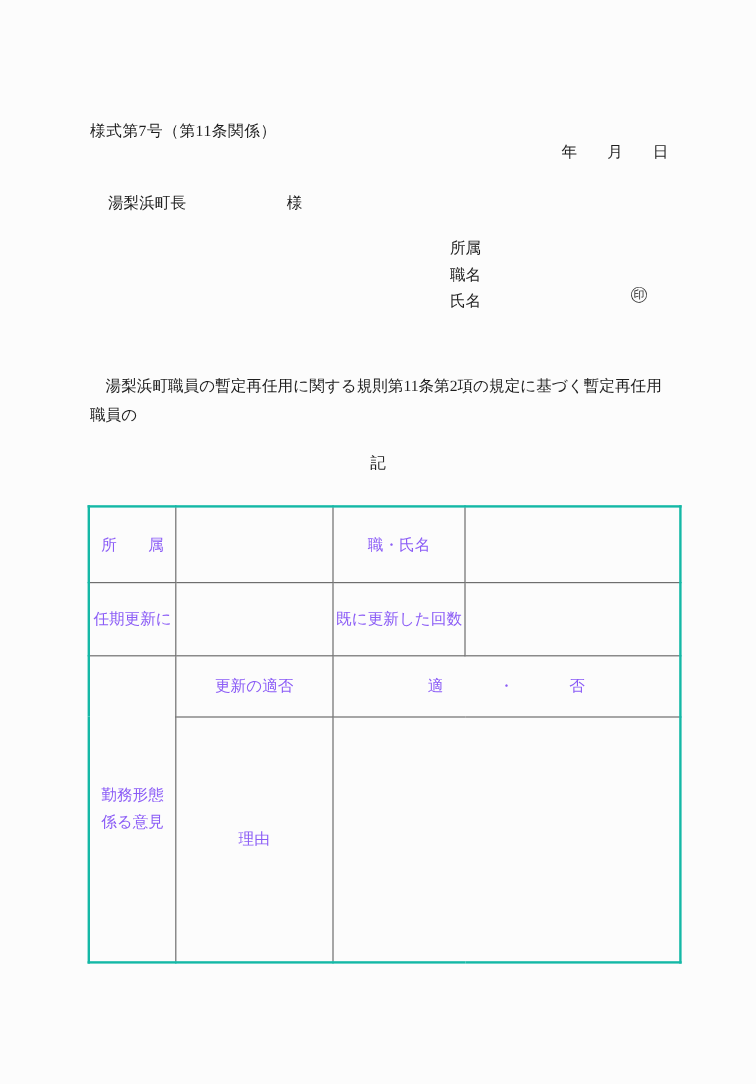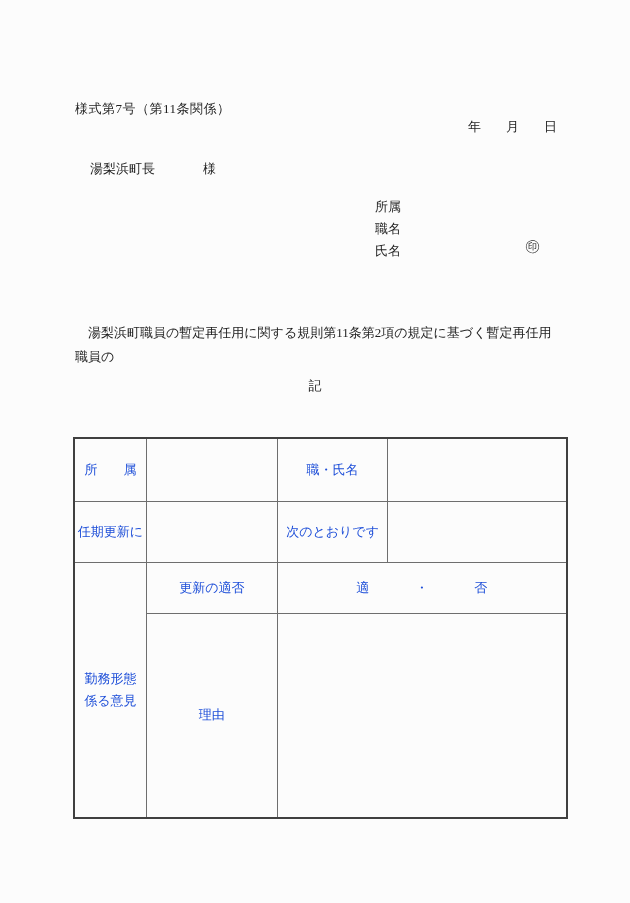--- a/index.html
+++ b/index.html
@@ -28,21 +28,21 @@
     top: 118px;
     right: 73px;
     display: flex;
     gap: 25px;
   }
   .addressee {
     position: absolute;
     left: 90px;
     top: 160px;
     display: flex;
-    gap: 48px;
+    gap: 84px;
   }
   .submitter {
     position: absolute;
     left: 375px;
     top: 196px;
     line-height: 22px;
   }
   .seal {
     position: absolute;
     left: 525px;
@@ -54,42 +54,42 @@
     position: absolute;
     top: 274px;
     left: 0;
     width: 100%;
     text-align: center;
     letter-spacing: 0.5px;
   }
   .body-para {
     position: absolute;
     left: 75px;
-    top: 321px;
+    top: 310px;
     width: 486px;
     line-height: 24px;
   }
   .body-para .indent { text-indent: 13px; }
   .record-marker {
     position: absolute;
     top: 377px;
     left: 0;
     width: 100%;
     text-align: center;
   }
   table.form-table {
     position: absolute;
     left: 73px;
-    top: 437px;
+    top: 421px;
     width: 495px;
     border-collapse: collapse;
     table-layout: fixed;
-    border: 2px solid #404040;
+    border: 2px solid #14b8a6;
     font-size: 13px;
-    color: #1d4ed8;
+    color: #8b5cf6;
   }
   table.form-table td {
     border: 1px solid #6e6e6e;
     text-align: center;
     vertical-align: middle;
     padding: 0;
   }
   td.light-right { border-right-color: #b5b5b5; }
   td.light-left  { border-left-color:  #b5b5b5; }
   tr.r1 { height: 63px; }
@@ -151,21 +151,21 @@
     <tbody>
         <tr class="r1">
       <td>所　　属</td>
       <td></td>
       <td class="light-right">職・氏名</td>
       <td class="light-left"></td>
     </tr>
     <tr class="r2">
       <td>任期更新に</td>
       <td></td>
-      <td class="light-right">次のとおりです</td>
+      <td class="light-right">既に更新した回数</td>
       <td class="light-left"></td>
     </tr>
     <tr class="r3">
       <td rowspan="2" class="opinion-head">
         <div>勤務形態</div>
         <div>係る意見</div>
       </td>
       <td>更新の適否</td>
       <td colspan="2">
         <div class="choice-row">

